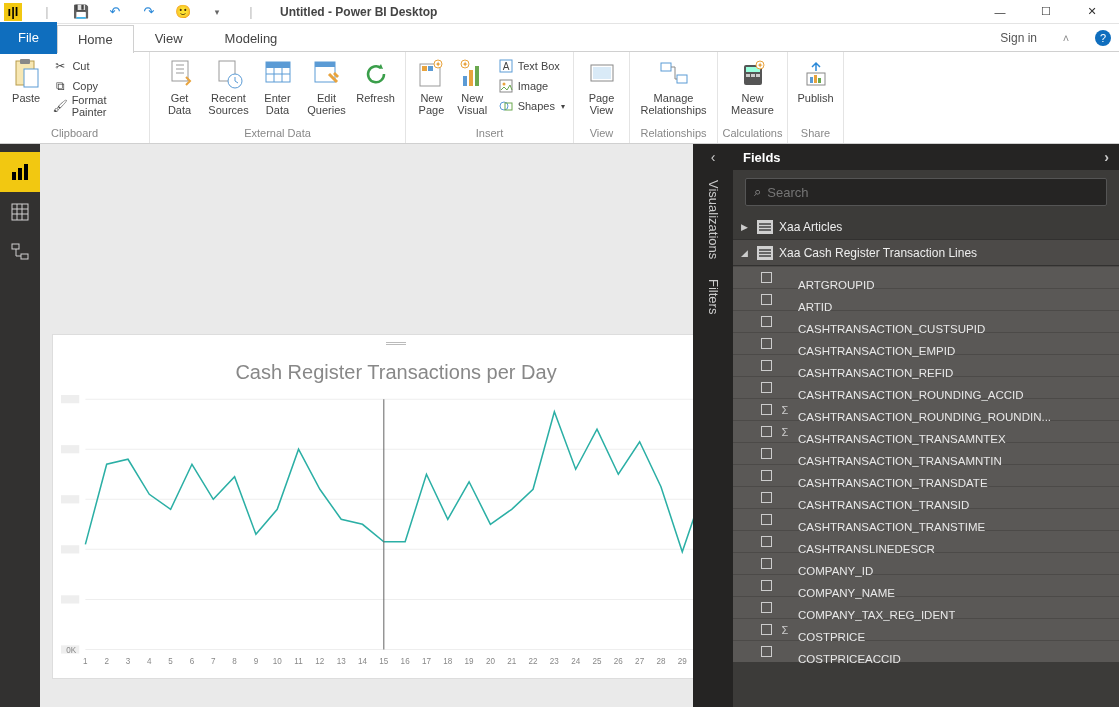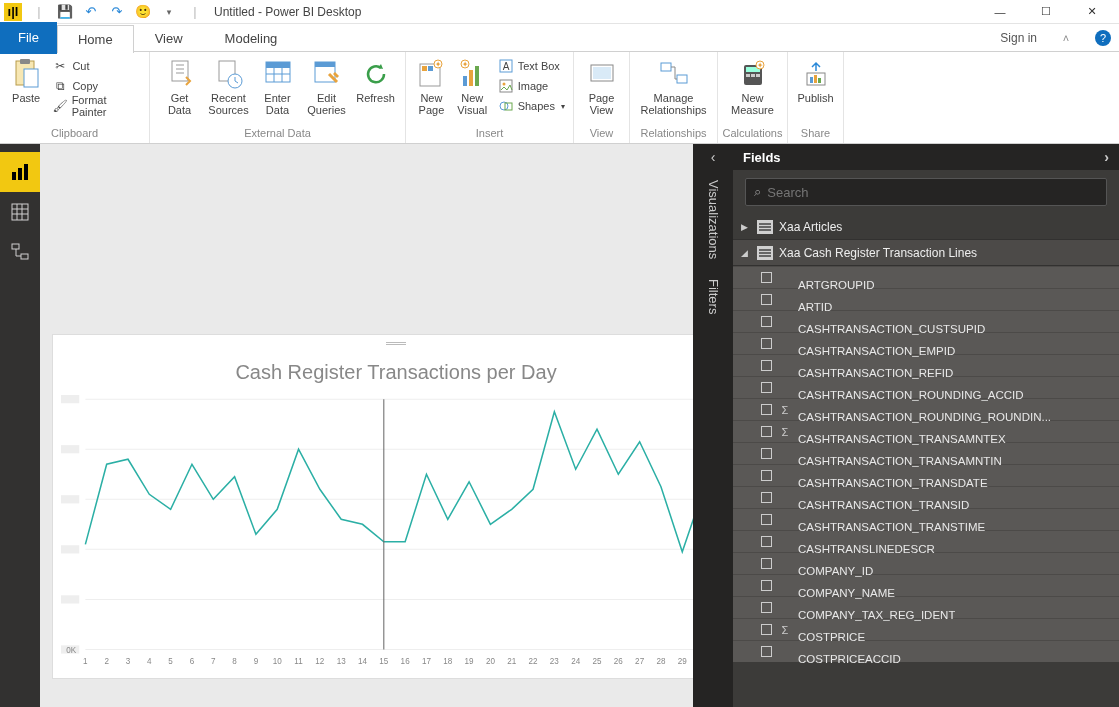--- a/index.html
+++ b/index.html
@@ -1,23 +1,23 @@
 <!DOCTYPE html>
 <html><head>
 <meta charset="utf-8">
 <style>
 * { margin: 0; padding: 0; box-sizing: border-box; font-family: "Segoe UI", Tahoma, sans-serif; }
 body { width: 1119px; height: 707px; background: #fff; overflow: hidden; font-size: 12px; color: #333; }
 
 
 .titlebar { height: 24px; display: flex; align-items: center; padding: 0 4px; background: #fff; border-bottom: 1px solid #e4e4e4; }
-.titlebar .qat { display: flex; align-items: center; gap: 8px; }
+.titlebar .qat { display: flex; align-items: center; gap: 16px; }
 .titlebar .qat .ic { width: 18px; height: 18px; display: flex; align-items: center; justify-content: center; font-size: 13px; cursor: pointer; }
 .titlebar .logo { width: 18px; height: 18px; background: #f2c811; display: flex; align-items: center; justify-content: center; font-weight: bold; font-size: 10px; color: #000; }
-.titlebar .title { margin-left: 10px; font-size: 12px; color: #444; }
+.titlebar .title { margin-left: 20px; font-size: 12px; color: #444; font-weight: bold; }
 .titlebar .spacer { flex: 1; }
 .titlebar .winbtn { width: 46px; height: 24px; display: flex; align-items: center; justify-content: center; font-size: 11px; cursor: pointer; }
 
 
 .ribbon-tabs { height: 28px; display: flex; align-items: center; border-bottom: 1px solid #d0d0d0; background: #fff; }
 .ribbon-tabs .file { background: #0f6ebe; color: #fff; padding: 16px 18px; height: 28px; display: flex; align-items: center; font-size: 13px; cursor: pointer; }
 .ribbon-tabs .tab { padding: 0 20px; height: 28px; display: flex; align-items: center; font-size: 13px; color: #444; cursor: pointer; border: 1px solid transparent; border-bottom: none; }
 .ribbon-tabs .tab.active { border-color: #d0d0d0; background: #fff; position: relative; top: 1px; }
 .ribbon-tabs .right { margin-left: auto; display: flex; align-items: center; gap: 20px; padding-right: 8px; }
 .ribbon-tabs .right .signin { font-size: 12px; color: #555; cursor: pointer; }

